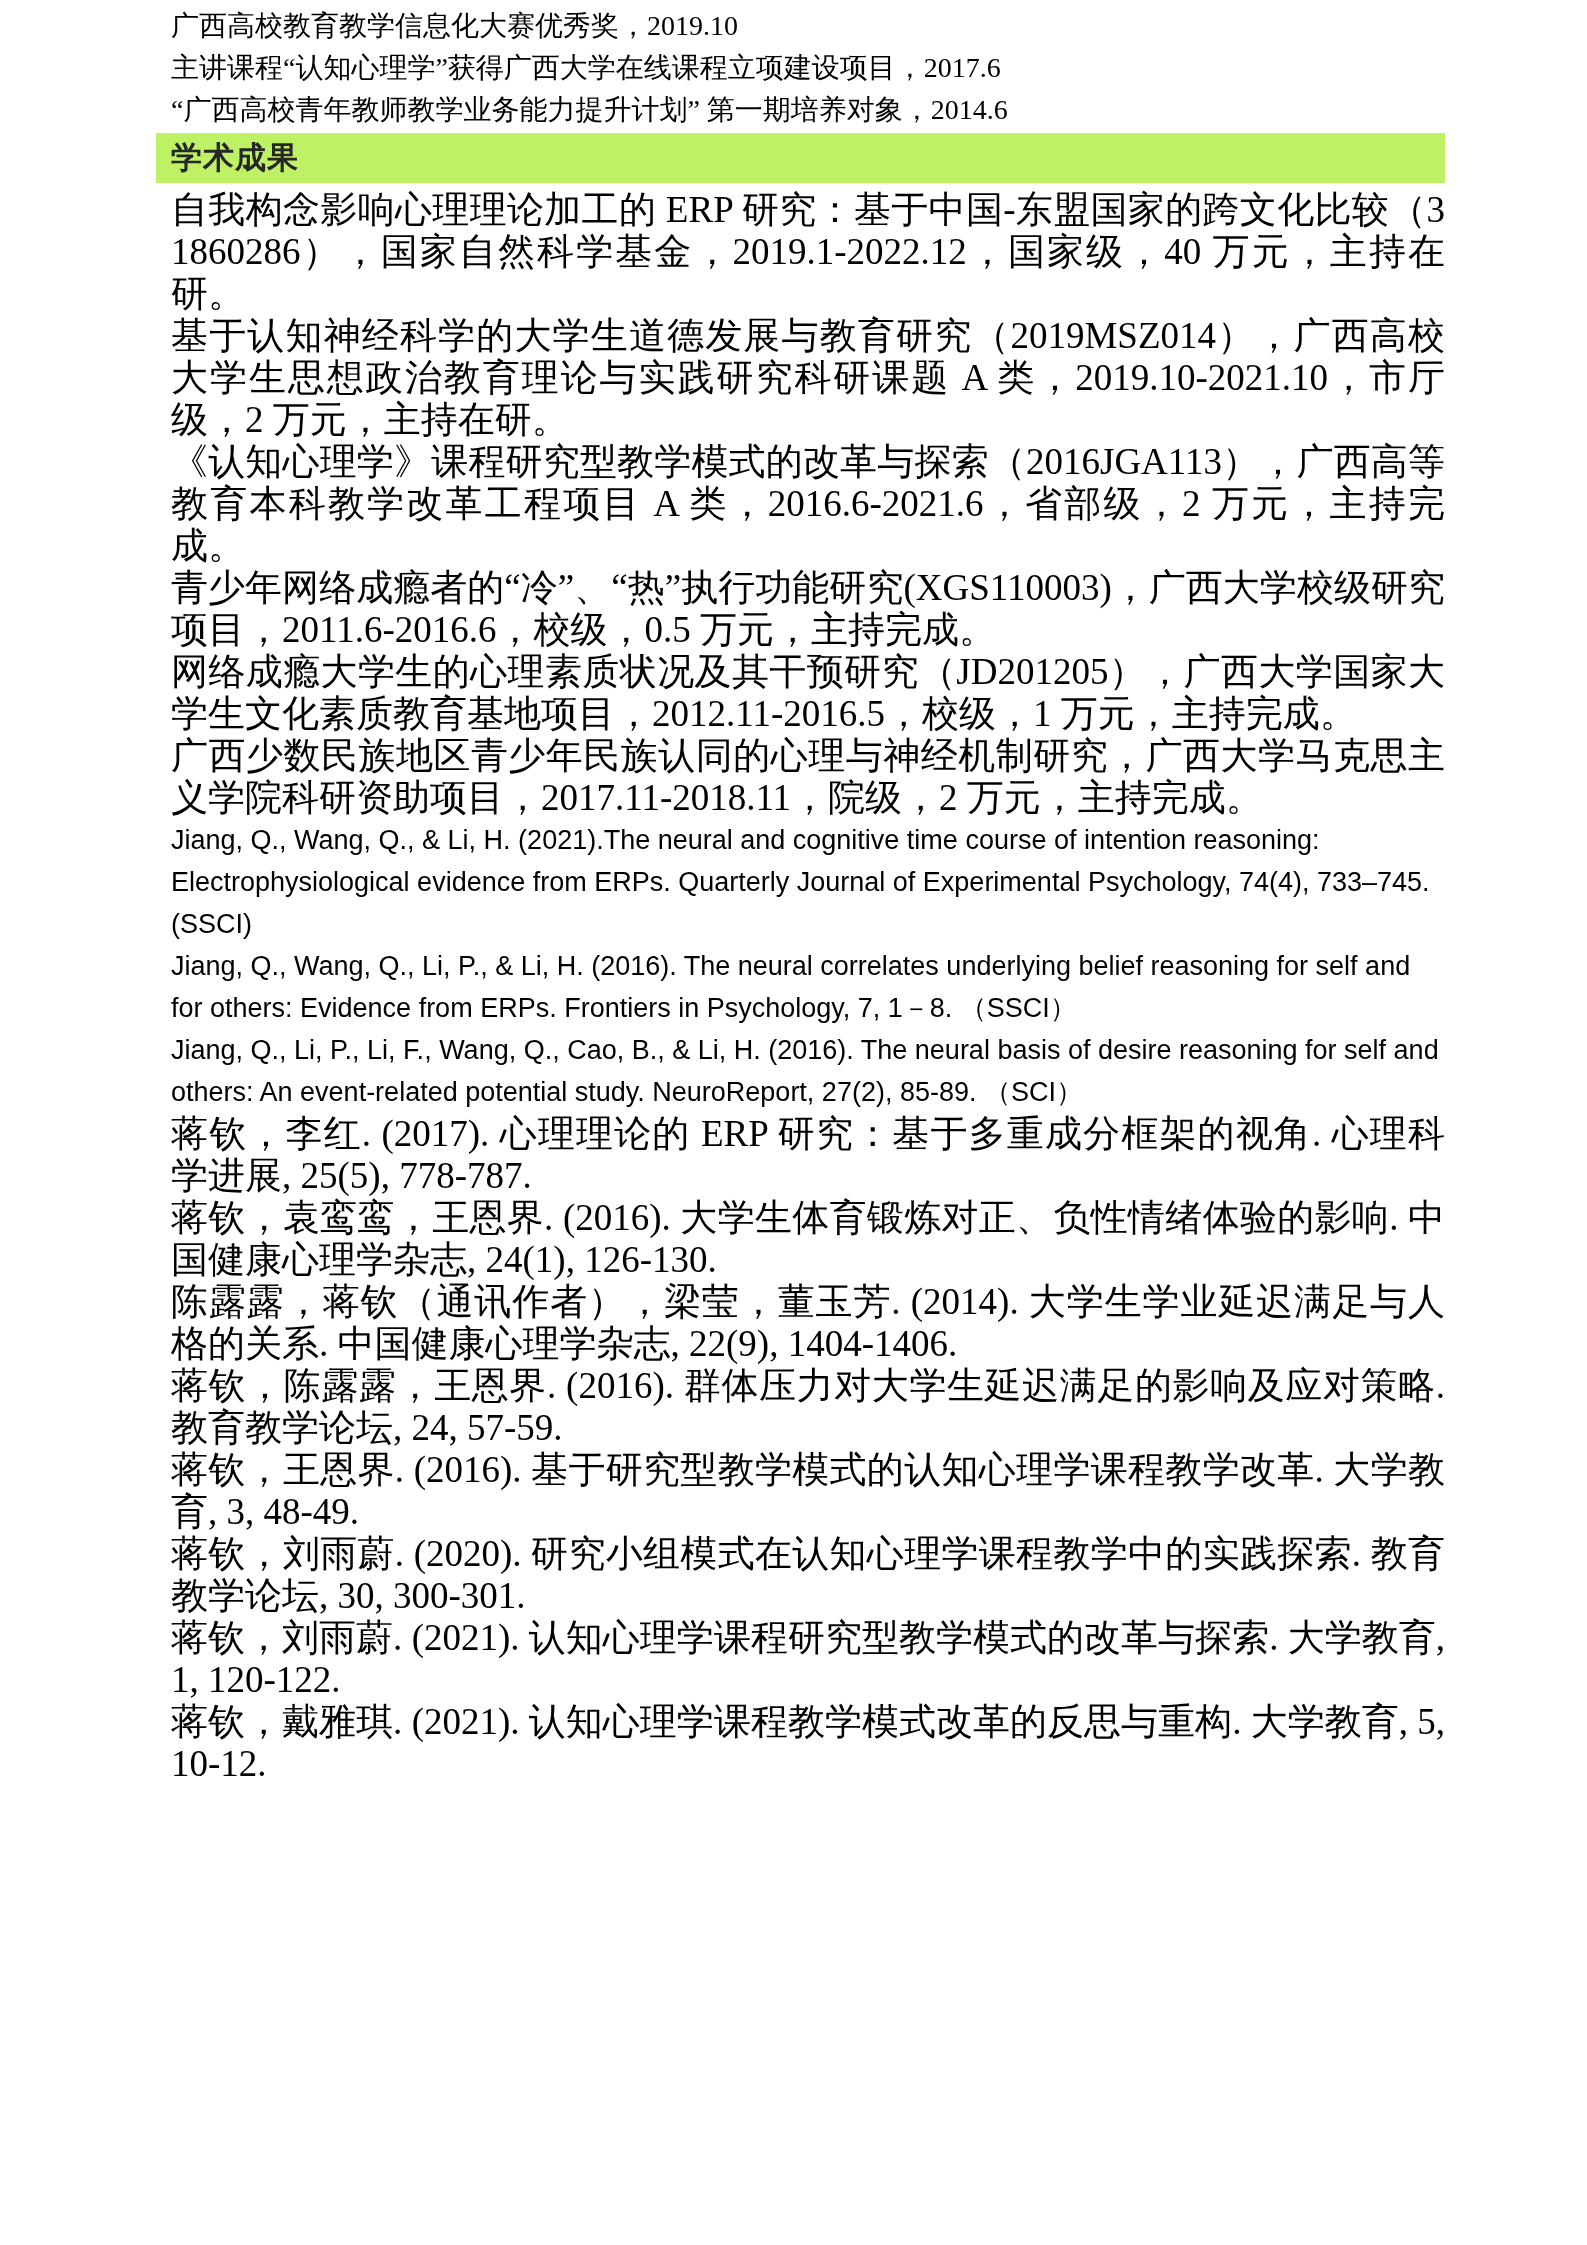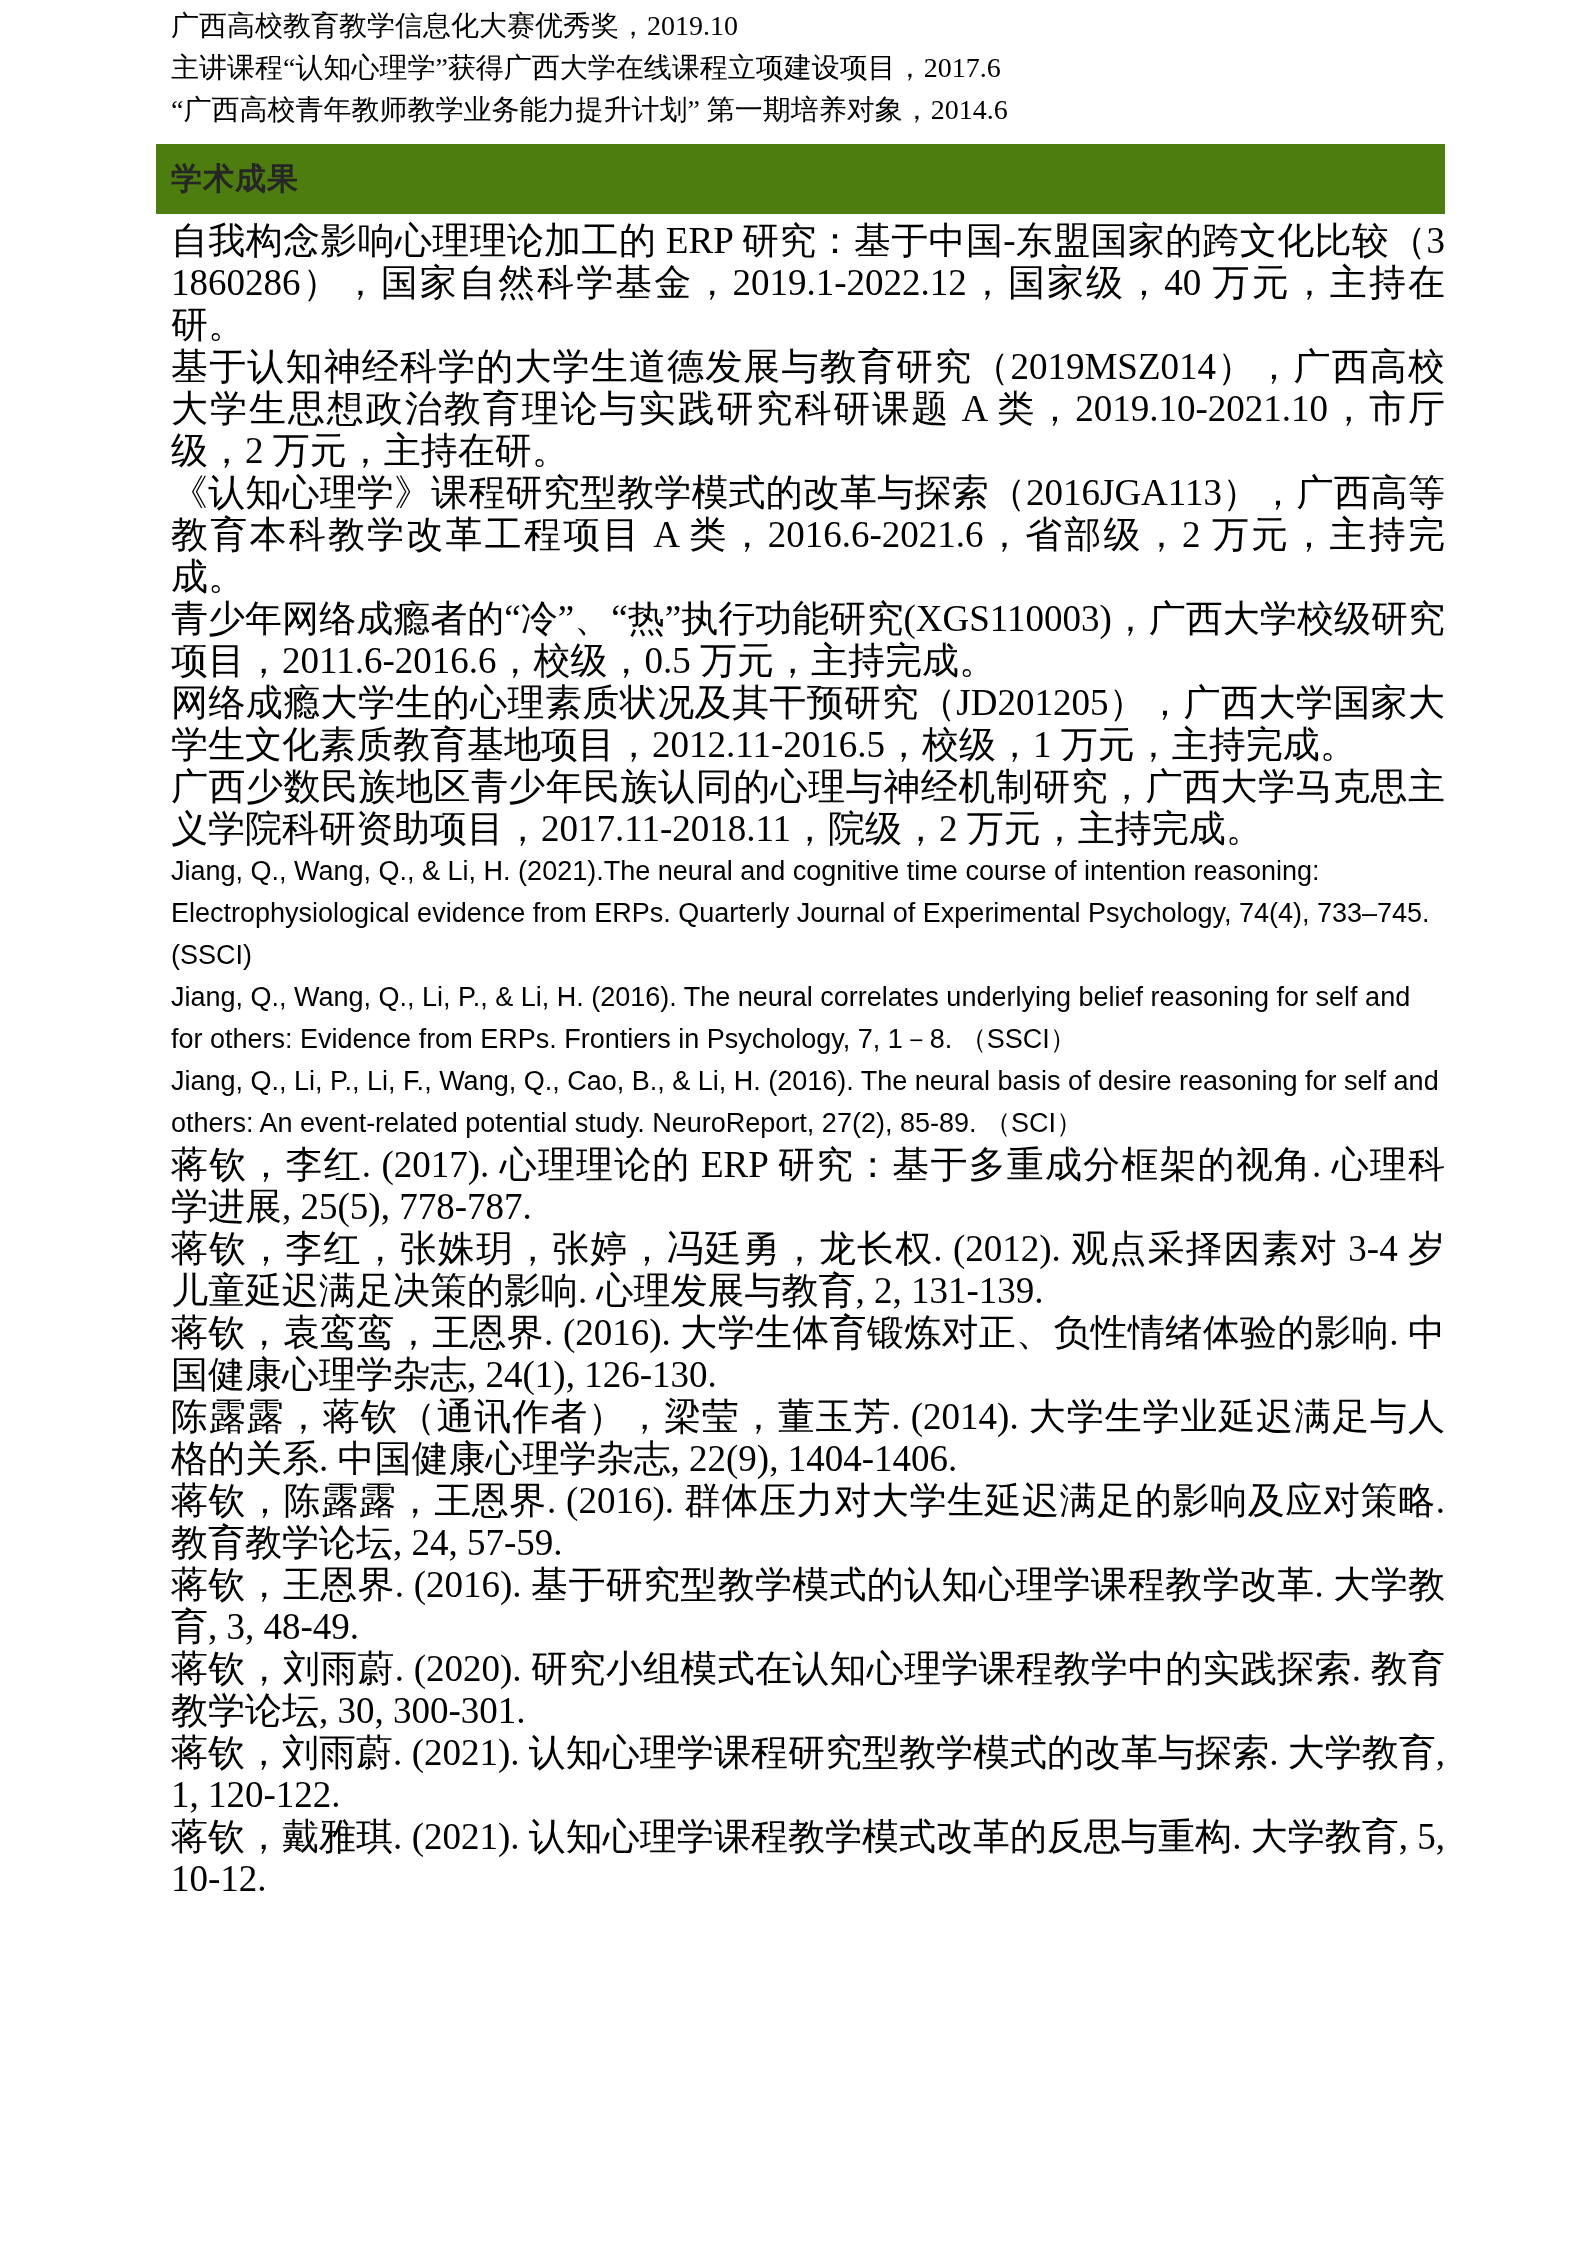--- a/index.html
+++ b/index.html
@@ -32,25 +32,25 @@
     margin: 0;
     font-size: 28px;
     line-height: 42px;
     font-family: "Liberation Serif", serif;
     white-space: nowrap;
   }
   .section-band {
     margin-left: -15px;
     width: 1274px;
     padding-left: 15px;
-    height: 70px;
-    background: #4d7c0f;
+    height: 50px;
+    background: #bef264;
     display: flex;
     align-items: center;
-    margin-top: 13px;
+    margin-top: 2px;
   }
   .section-title {
     font-family: "Liberation Sans", sans-serif;
     font-weight: bold;
     font-size: 31px;
     color: #262626;
     letter-spacing: 1px;
   }
   .para {
     margin: 0;
@@ -91,21 +91,20 @@
     <p class="para zh first">自我构念影响心理理论加工的 ERP 研究：基于中国-东盟国家的跨文化比较（31860286），国家自然科学基金，2019.1-2022.12，国家级，40 万元，主持在研。</p>
     <p class="para zh">基于认知神经科学的大学生道德发展与教育研究（2019MSZ014），广西高校大学生思想政治教育理论与实践研究科研课题 A 类，2019.10-2021.10，市厅级，2 万元，主持在研。</p>
     <p class="para zh">《认知心理学》课程研究型教学模式的改革与探索（2016JGA113），广西高等教育本科教学改革工程项目 A 类，2016.6-2021.6，省部级，2 万元，主持完成。</p>
     <p class="para zh">青少年网络成瘾者的“冷”、“热”执行功能研究(XGS110003)，广西大学校级研究项目，2011.6-2016.6，校级，0.5 万元，主持完成。</p>
     <p class="para zh">网络成瘾大学生的心理素质状况及其干预研究（JD201205），广西大学国家大学生文化素质教育基地项目，2012.11-2016.5，校级，1 万元，主持完成。</p>
     <p class="para zh">广西少数民族地区青少年民族认同的心理与神经机制研究，广西大学马克思主义学院科研资助项目，2017.11-2018.11，院级，2 万元，主持完成。</p>
     <p class="para en">Jiang, Q., Wang, Q., &amp; Li, H. (2021).The neural and cognitive time course of intention reasoning: Electrophysiological evidence from ERPs. Quarterly Journal of Experimental Psychology, 74(4), 733–745. (SSCI)</p>
     <p class="para en">Jiang, Q., Wang, Q., Li, P., &amp; Li, H. (2016). The neural correlates underlying belief reasoning for self and for others: Evidence from ERPs. Frontiers in Psychology, 7, 1－8. （SSCI）</p>
     <p class="para en">Jiang, Q., Li, P., Li, F., Wang, Q., Cao, B., &amp; Li, H. (2016). The neural basis of desire reasoning for self and others: An event-related potential study. NeuroReport, 27(2), 85-89. （SCI）</p>
     <p class="para zh">蒋钦，李红. (2017). 心理理论的 ERP 研究：基于多重成分框架的视角. 心理科学进展, 25(5), 778-787.</p>
-    <p class="para zh">蒋钦，李红，张姝玥，张婷，冯廷勇，龙长权. (2012). 观点采择因素对 3-4 岁儿童延迟满足决策的影响. 心理发展与教育, 2, 131-139.</p>
     <p class="para zh">蒋钦，袁鸾鸾，王恩界. (2016). 大学生体育锻炼对正、负性情绪体验的影响. 中国健康心理学杂志, 24(1), 126-130.</p>
     <p class="para zh">陈露露，蒋钦（通讯作者），梁莹，董玉芳. (2014). 大学生学业延迟满足与人格的关系. 中国健康心理学杂志, 22(9), 1404-1406.</p>
     <p class="para zh">蒋钦，陈露露，王恩界. (2016). 群体压力对大学生延迟满足的影响及应对策略. 教育教学论坛, 24, 57-59.</p>
     <p class="para zh">蒋钦，王恩界. (2016). 基于研究型教学模式的认知心理学课程教学改革. 大学教育, 3, 48-49.</p>
     <p class="para zh">蒋钦，刘雨蔚. (2020). 研究小组模式在认知心理学课程教学中的实践探索. 教育教学论坛, 30, 300-301.</p>
     <p class="para zh">蒋钦，刘雨蔚. (2021). 认知心理学课程研究型教学模式的改革与探索. 大学教育, 1, 120-122.</p>
     <p class="para zh">蒋钦，戴雅琪. (2021). 认知心理学课程教学模式改革的反思与重构. 大学教育, 5, 10-12.</p>
 
   </div>
 </div>

